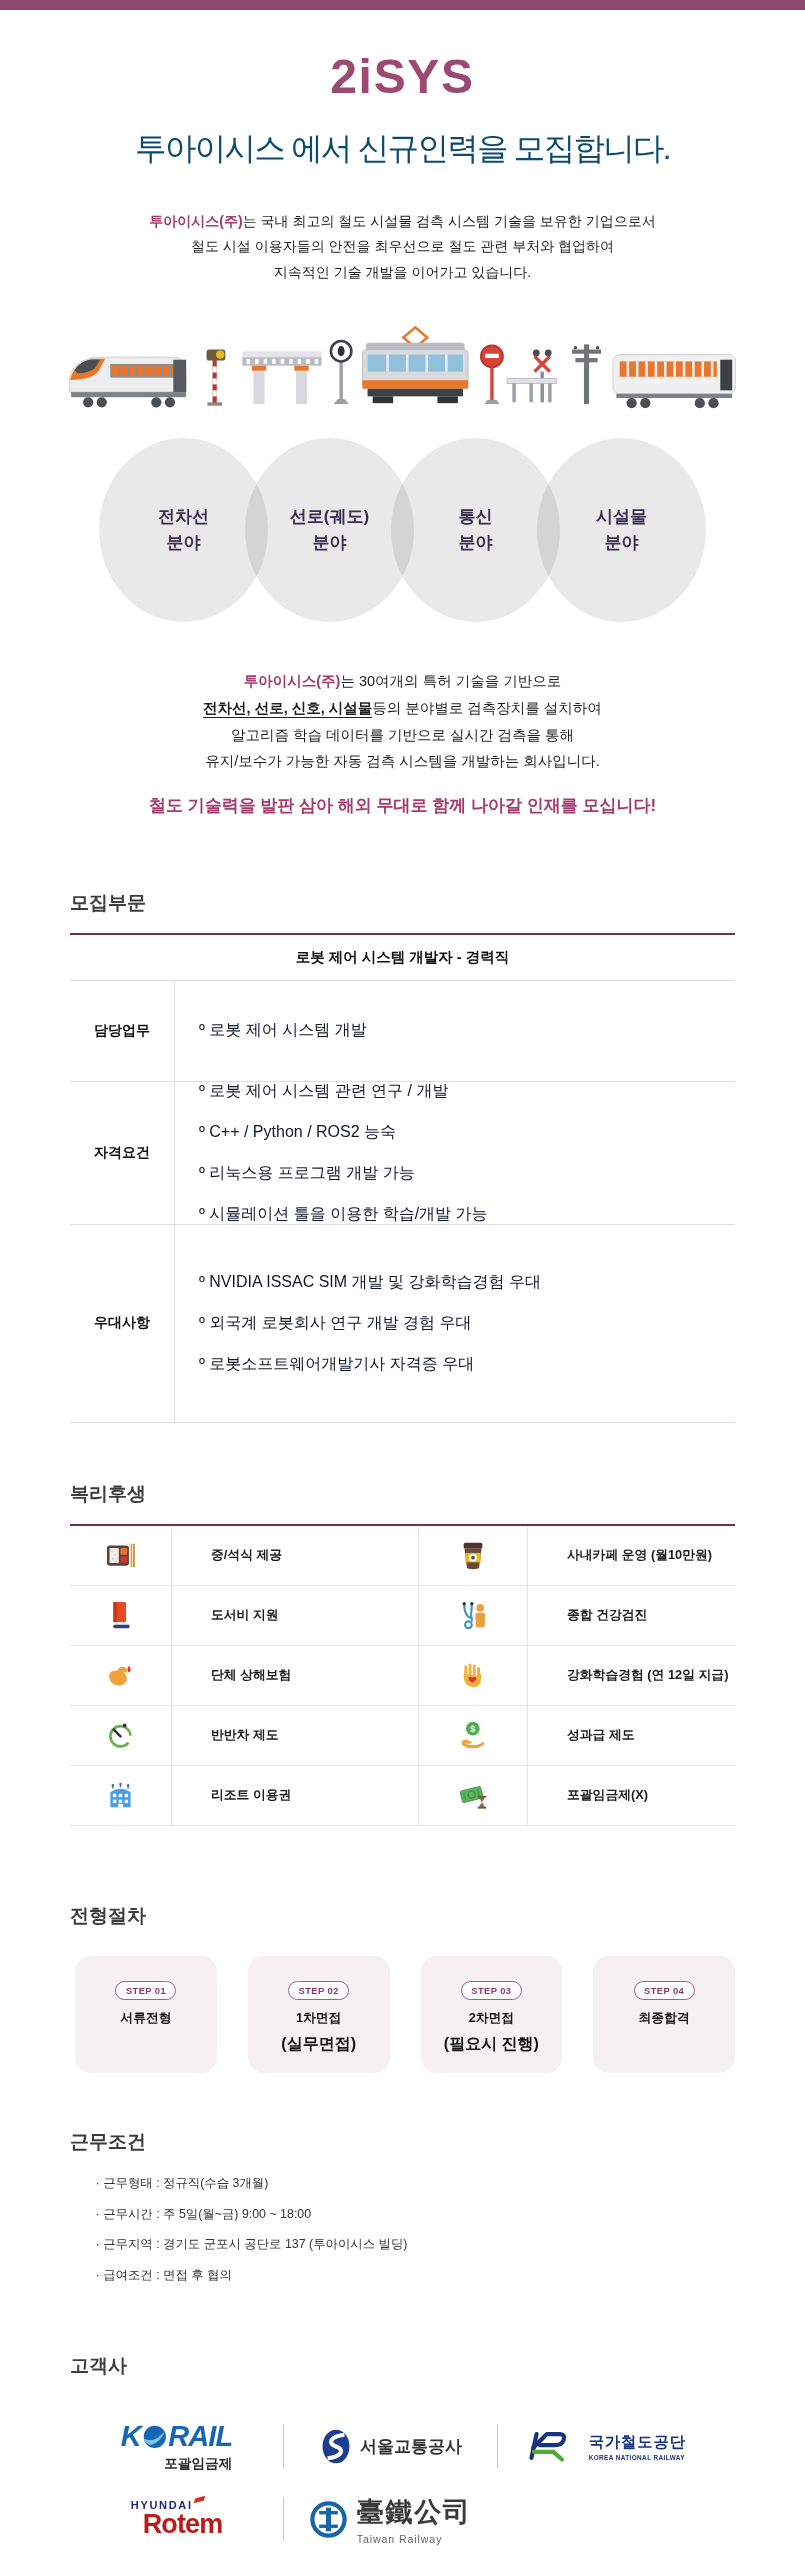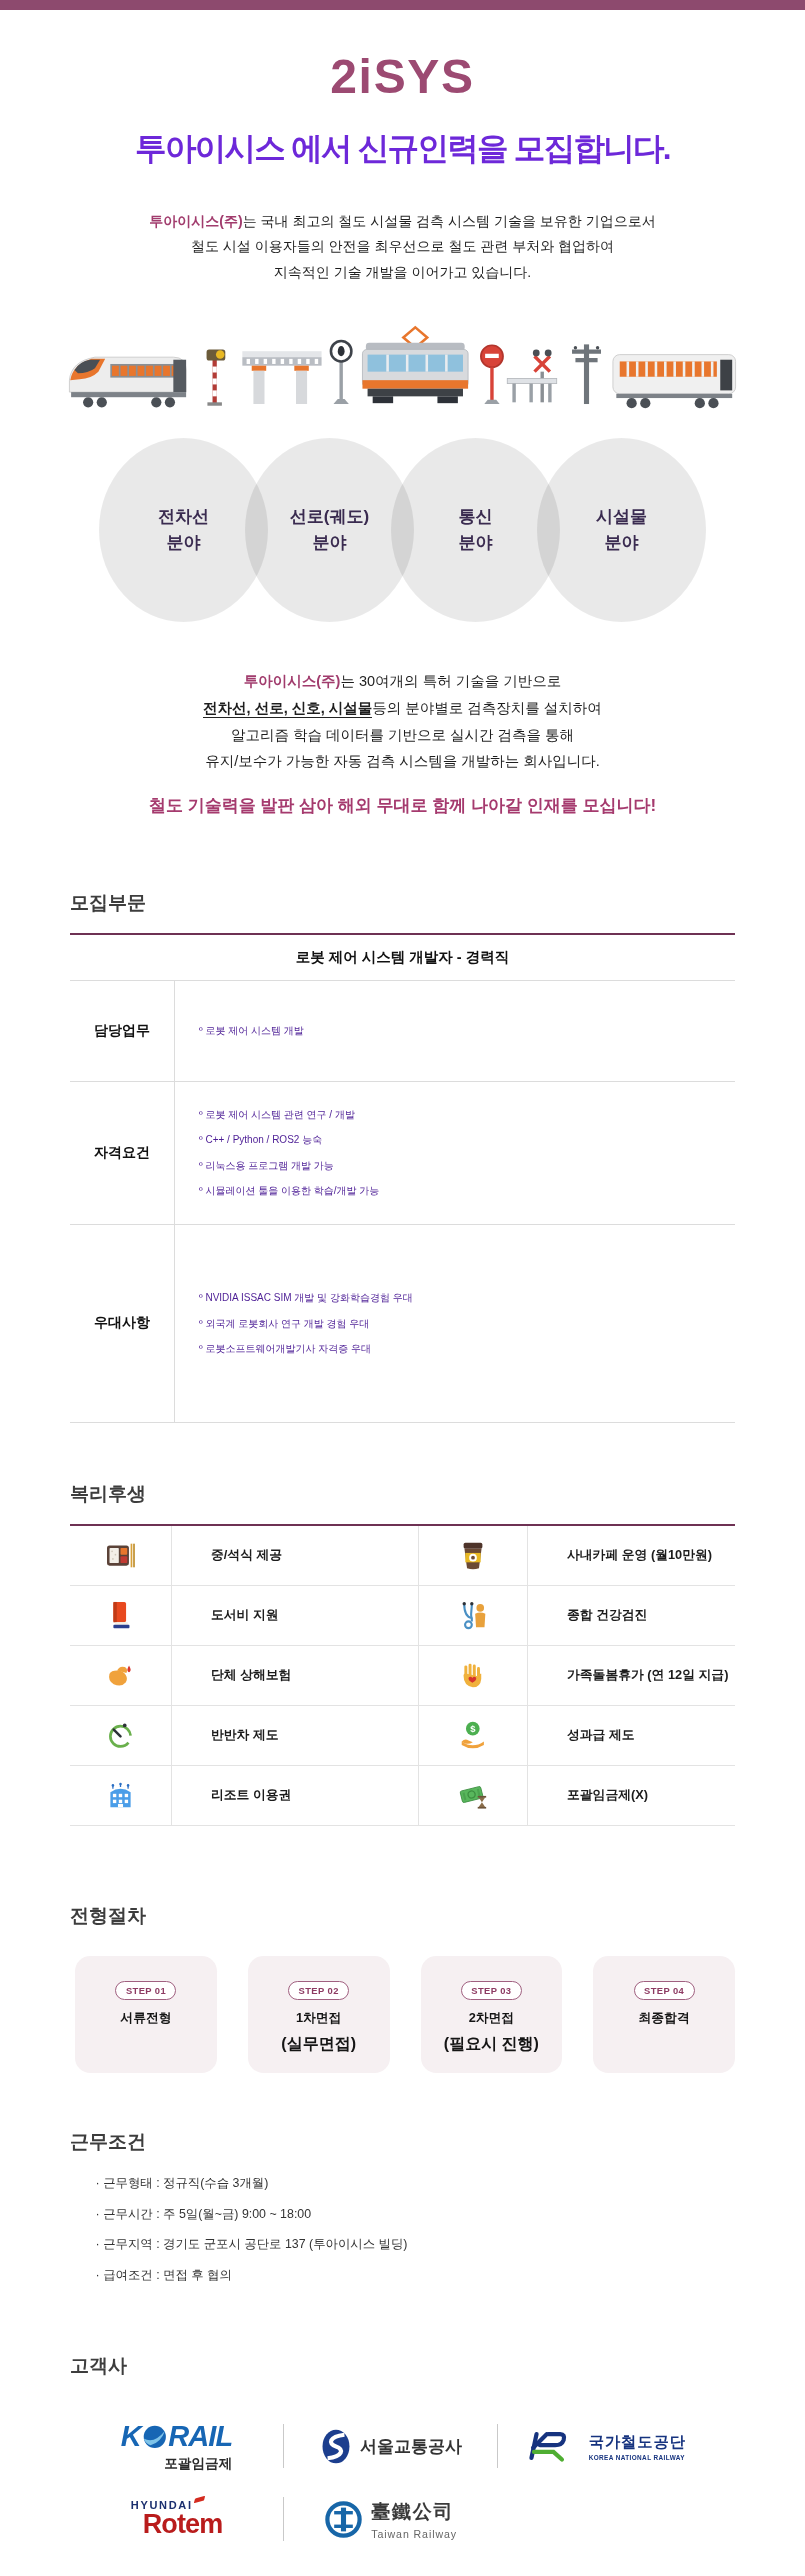--- a/index.html
+++ b/index.html
@@ -11,21 +11,21 @@
   }
   .topbar { height:10.2px; background:#8d4a6e; }
 
   .logo {
     margin-top:39px; text-align:center;
     font-size:48px; font-weight:900; letter-spacing:1.7px;
     color:#9c4a72;
   }
   .main-title {
     margin-top:24px; text-align:center;
-    font-size:31.5px; font-weight:700; letter-spacing:-1.7px; color:#6d28d9;
+    font-size:31.5px; font-weight:400; letter-spacing:-1.7px; color:#0c4a6e;
   }
   .intro {
     margin-top:39px; text-align:center;
     font-size:14px; line-height:1.8; color:#1e1e1e;
   }
   .brand { color:#a13c6d; font-weight:bold; }
 
   .trains { display:block; margin:32px auto 0; }
 
   .circles { display:flex; justify-content:center; margin-top:10.2px; }
@@ -55,21 +55,21 @@
   .rt-row { display:flex; border-bottom:0.9px solid #dcdcdc; }
   .rt-label {
     width:104px; display:flex; align-items:center; justify-content:center;
     font-weight:bold; font-size:14px; color:#101010;
   }
   .rt-content {
     flex:1; border-left:0.9px solid #dcdcdc;
     padding:15.3px 0 15.3px 24px;
     display:flex; flex-direction:column; justify-content:center;
   }
-  .rt-item { font-size:10px; color:#4c1d95; line-height:2.55; }
+  .rt-item { font-size:16px; color:#0f172a; line-height:2.55; }
   .rt-row.h1 { height:101px; } .rt-row.h2 { height:143px; } .rt-row.h3 { height:198px; }
 
   
   .benefits { margin-top:58px; }
   .benefit-table {
     margin-top:17px; border-top:2.6px solid #6e3153;
     display:grid; grid-template-columns:102px 247px 109px 1fr;
   }
   .b-icon, .b-label { height:60px; border-bottom:0.9px solid #e3e3e3; }
   .b-icon { display:flex; align-items:center; justify-content:center; border-right:0.9px solid #e3e3e3; }
@@ -116,21 +116,21 @@
   .knr-name { font-size:15.3px; font-weight:bold; color:#16337f; letter-spacing:0.9px; }
   .knr-sub { font-size:6.4px; font-weight:bold; color:#16337f; letter-spacing:0.4px; margin-top:1.7px; }
 
   .rotem-logo { display:flex; flex-direction:column; align-items:flex-start; }
   .rotem-brand { font-size:11px; font-weight:bold; color:#1b2f6e; letter-spacing:1.7px; position:relative; }
   .rotem-mark { position:absolute; right:-12px; top:-1.7px; width:9.4px; height:5.1px; background:#d42b1f; transform:skewX(-30deg) rotate(-18deg); border-radius:0.9px; }
   .rotem-name { font-size:27px; font-weight:900; color:#b91c1c; letter-spacing:-0.9px; margin-left:12px; margin-top:-1.7px; }
 
   .taiwan-logo { display:flex; align-items:center; gap:8.5px; }
   .taiwan-text { display:flex; flex-direction:column; }
-  .taiwan-name { font-size:19px; font-weight:600; color:#3a3a3a; letter-spacing:1.7px; }
+  .taiwan-name { font-size:27px; font-weight:600; color:#3a3a3a; letter-spacing:1.7px; }
   .taiwan-sub { font-size:10.6px; color:#666; margin-top:2.6px; letter-spacing:0.9px; }
 </style>
 </head>
 <body>
 
 <div class="topbar"></div>
 
 <div class="logo">2iSYS</div>
 
 <div class="main-title">투아이시스 에서 신규인력을 모집합니다.</div>
@@ -377,21 +377,21 @@
     <div class="b-icon">
       <svg width="25.6" height="27" viewBox="0 0 30 32">
           <rect x="5" y="4" width="3.5" height="14" rx="1.7" fill="#f0b13c"></rect>
           <rect x="10" y="2" width="3.5" height="16" rx="1.7" fill="#f0b13c"></rect>
           <rect x="15" y="3" width="3.5" height="15" rx="1.7" fill="#f0b13c"></rect>
           <rect x="20" y="6" width="3.5" height="12" rx="1.7" fill="#f0b13c"></rect>
           <path d="M4,16 Q4,28 15,30 Q24,30 25,20 L25,14 Q22,13 21,17 L8,14 Q4,13 4,16 Z" fill="#f0b13c"></path>
           <path d="M14.5,19 C13,16.5 9.5,17.5 10,20 C10.3,22 13,23.5 14.5,24.5 C16,23.5 18.7,22 19,20 C19.5,17.5 16,16.5 14.5,19 Z" fill="#d8342c"></path>
         </svg>
     </div>
-    <div class="b-label">가족돌봄휴가 (연 12일 지급)</div>
+    <div class="b-label">강화학습경험 (연 12일 지급)</div>
 
     <div class="b-icon">
       <svg width="27" height="27" viewBox="0 0 32 32">
           <circle cx="16" cy="17" r="12" fill="none" stroke="#6ab04c" stroke-width="3.2" stroke-dasharray="66 10" stroke-dashoffset="-8"></circle>
           <line x1="16" y1="17" x2="8" y2="9" stroke="#2d3138" stroke-width="3" stroke-linecap="round"></line>
           <circle cx="21" cy="4" r="2.2" fill="#2d3138"></circle>
         </svg>
     </div>
     <div class="b-label mid">반반차 제도</div>
     <div class="b-icon">

